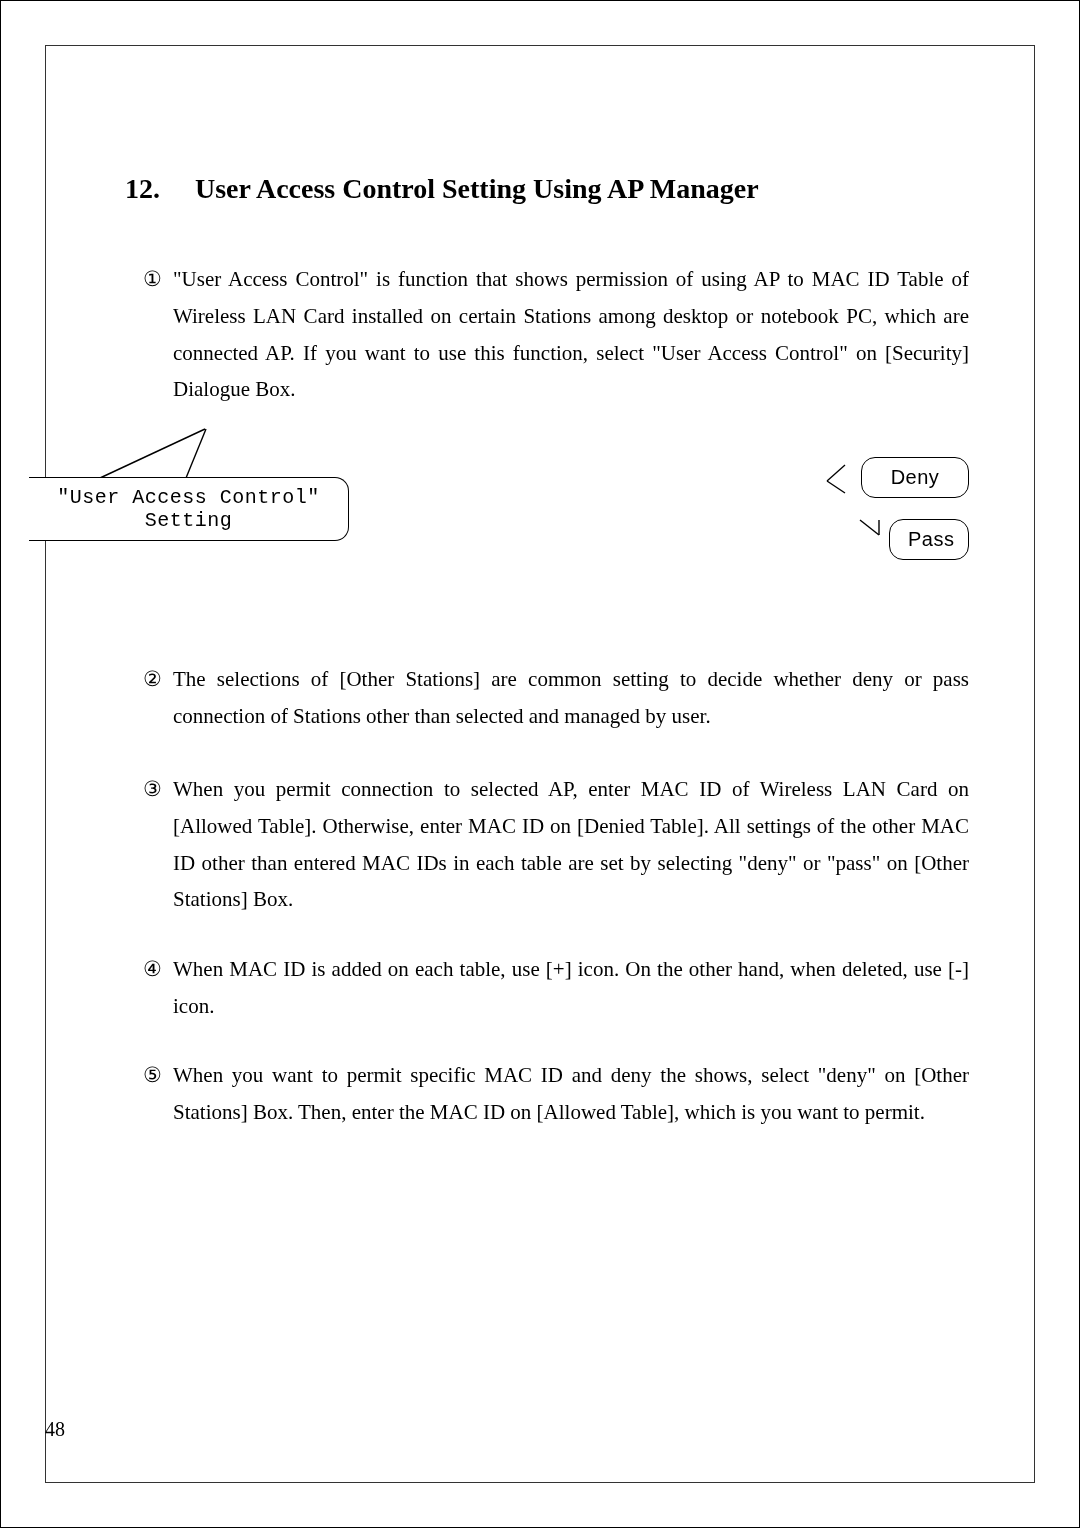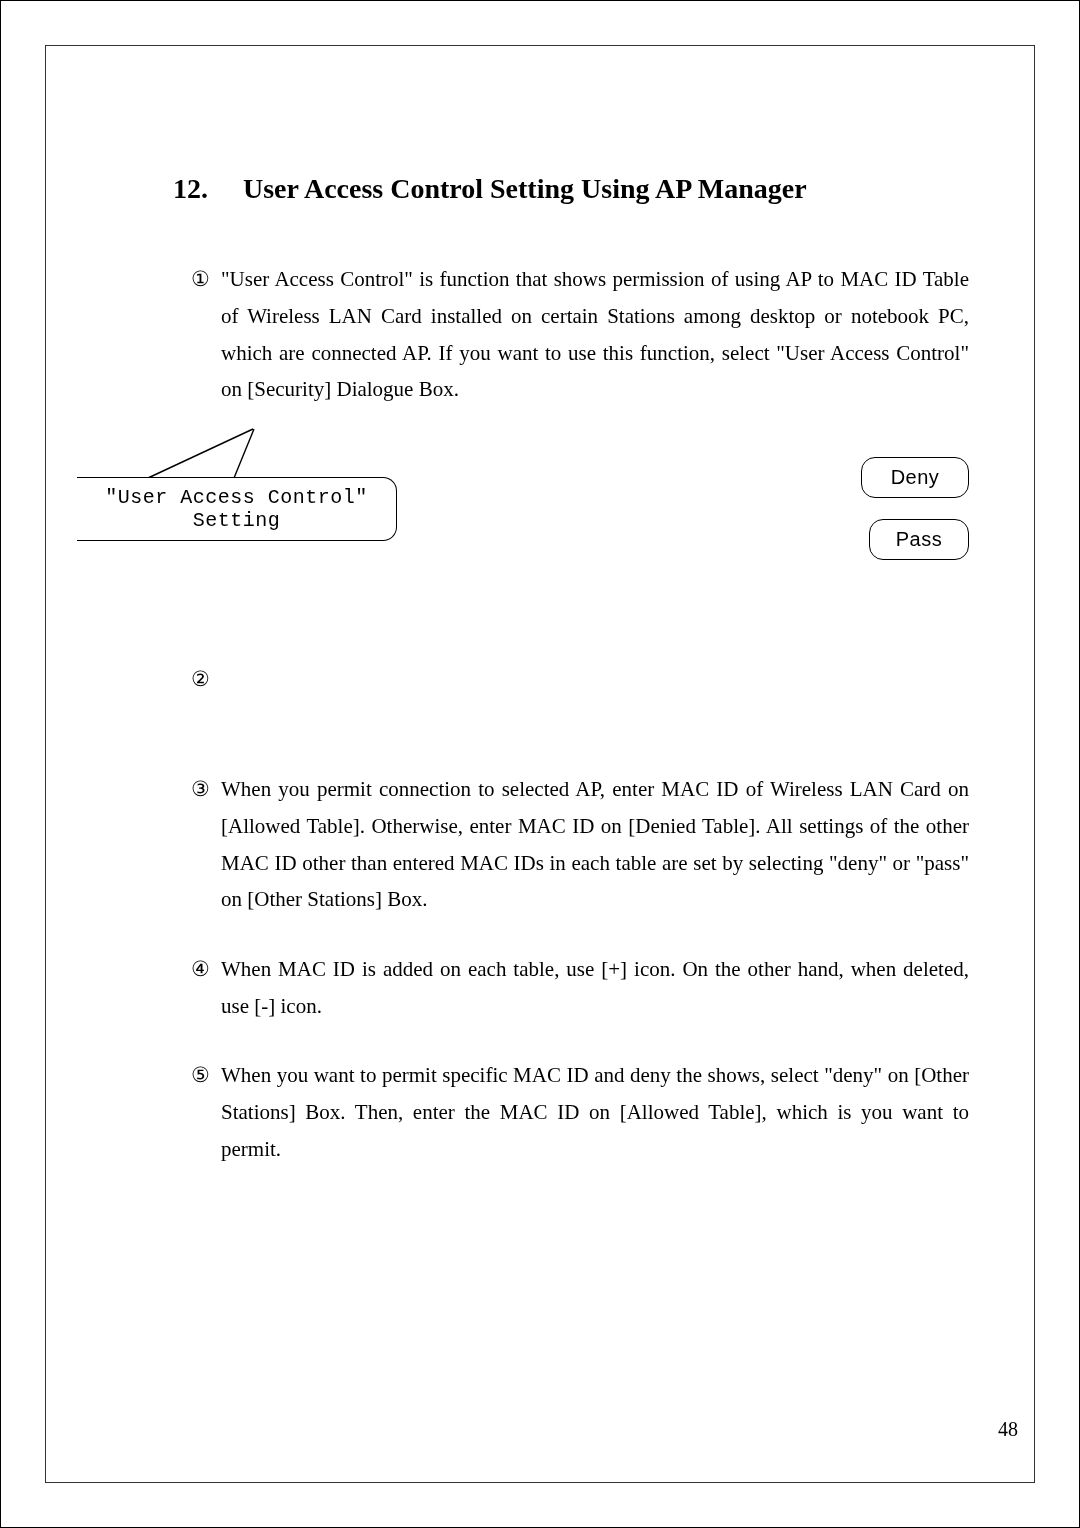--- a/index.html
+++ b/index.html
@@ -17,21 +17,20 @@
   }
   .inner-border {
     position: absolute;
     top: 44px; left: 44px; right: 44px; bottom: 44px;
     border: 1px solid #333;
   }
   .content {
     position: absolute;
     top: 44px; left: 44px; right: 44px; bottom: 44px;
     padding: 0 16px 0 0;
-    margin-left: 48px;
   }
   .heading {
     position: absolute;
     top: 128px;
     left: 80px;
     right: 60px;
     font-size: 28px;
     font-weight: bold;
   }
   .heading .num { display: inline-block; margin-right: 28px; }
@@ -84,34 +83,34 @@
   }
   .callout-deny {
     top: 34px;
     right: 66px;
     width: 108px;
     font-family: Arial, Helvetica, sans-serif;
   }
   .callout-pass {
     top: 96px;
     right: 66px;
-    width: 100px;
+    width: 80px;
     font-family: Arial, Helvetica, sans-serif;
   }
   svg.diagram-lines {
     position: absolute;
     top: 0; left: 0;
     width: 100%; height: 200px;
     overflow: visible;
   }
   .pagenum {
     position: absolute;
     bottom: 42px;
     left: 0; right: 17px;
-    text-align: right;
+    text-align: left;
     font-size: 20px;
   }
 </style>
 </head>
 <body>
 
 <div class="page">
   <div class="inner-border"></div>
   <div class="content">
 
@@ -143,20 +142,21 @@
       <div class="callout-box callout-deny">
         <span>Deny</span>
       </div>
       <div class="callout-box callout-pass">
         <span>Pass</span>
       </div>
     </div>
 
     <div class="item item-2">
       <span class="circled">②</span>
+      <span>The selections of [Other Stations] are common setting to decide whether deny or pass connection of Stations other than selected and managed by user.</span>
     </div>
 
     <div class="item item-3">
       <span class="circled">③</span>
       <span>When you permit connection to selected AP, enter MAC ID of Wireless LAN Card on [Allowed Table]. Otherwise, enter MAC ID on [Denied Table]. All settings of the other MAC ID other than entered MAC IDs in each table are set by selecting "deny" or "pass" on [Other Stations] Box.</span>
     </div>
 
     <div class="item item-4">
       <span class="circled">④</span>
       <span>When MAC ID is added on each table, use [+] icon. On the other hand, when deleted, use [-] icon.</span>

